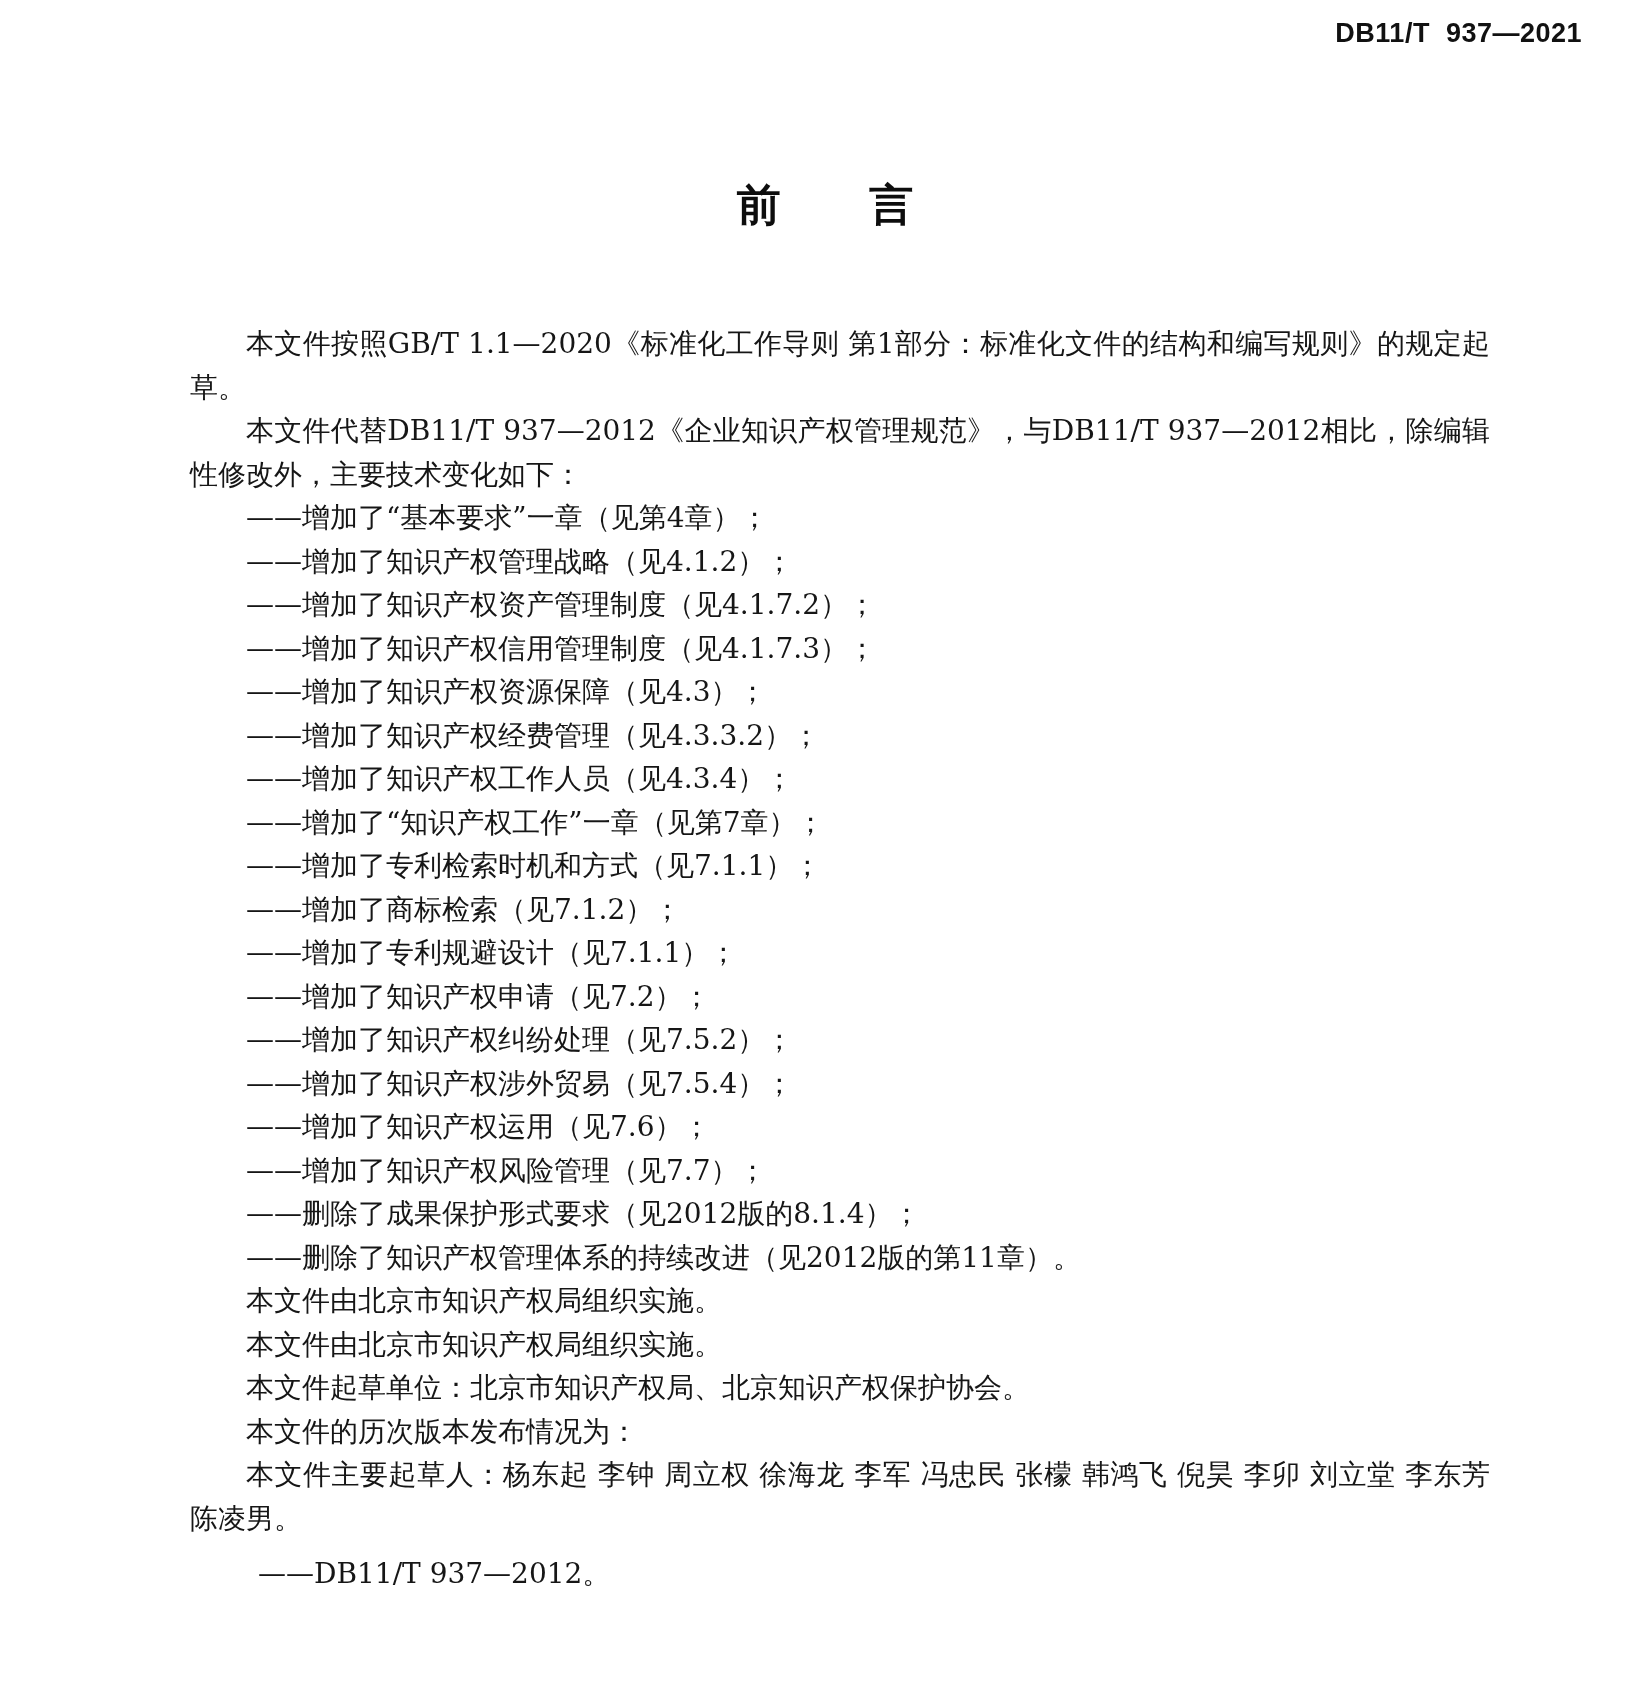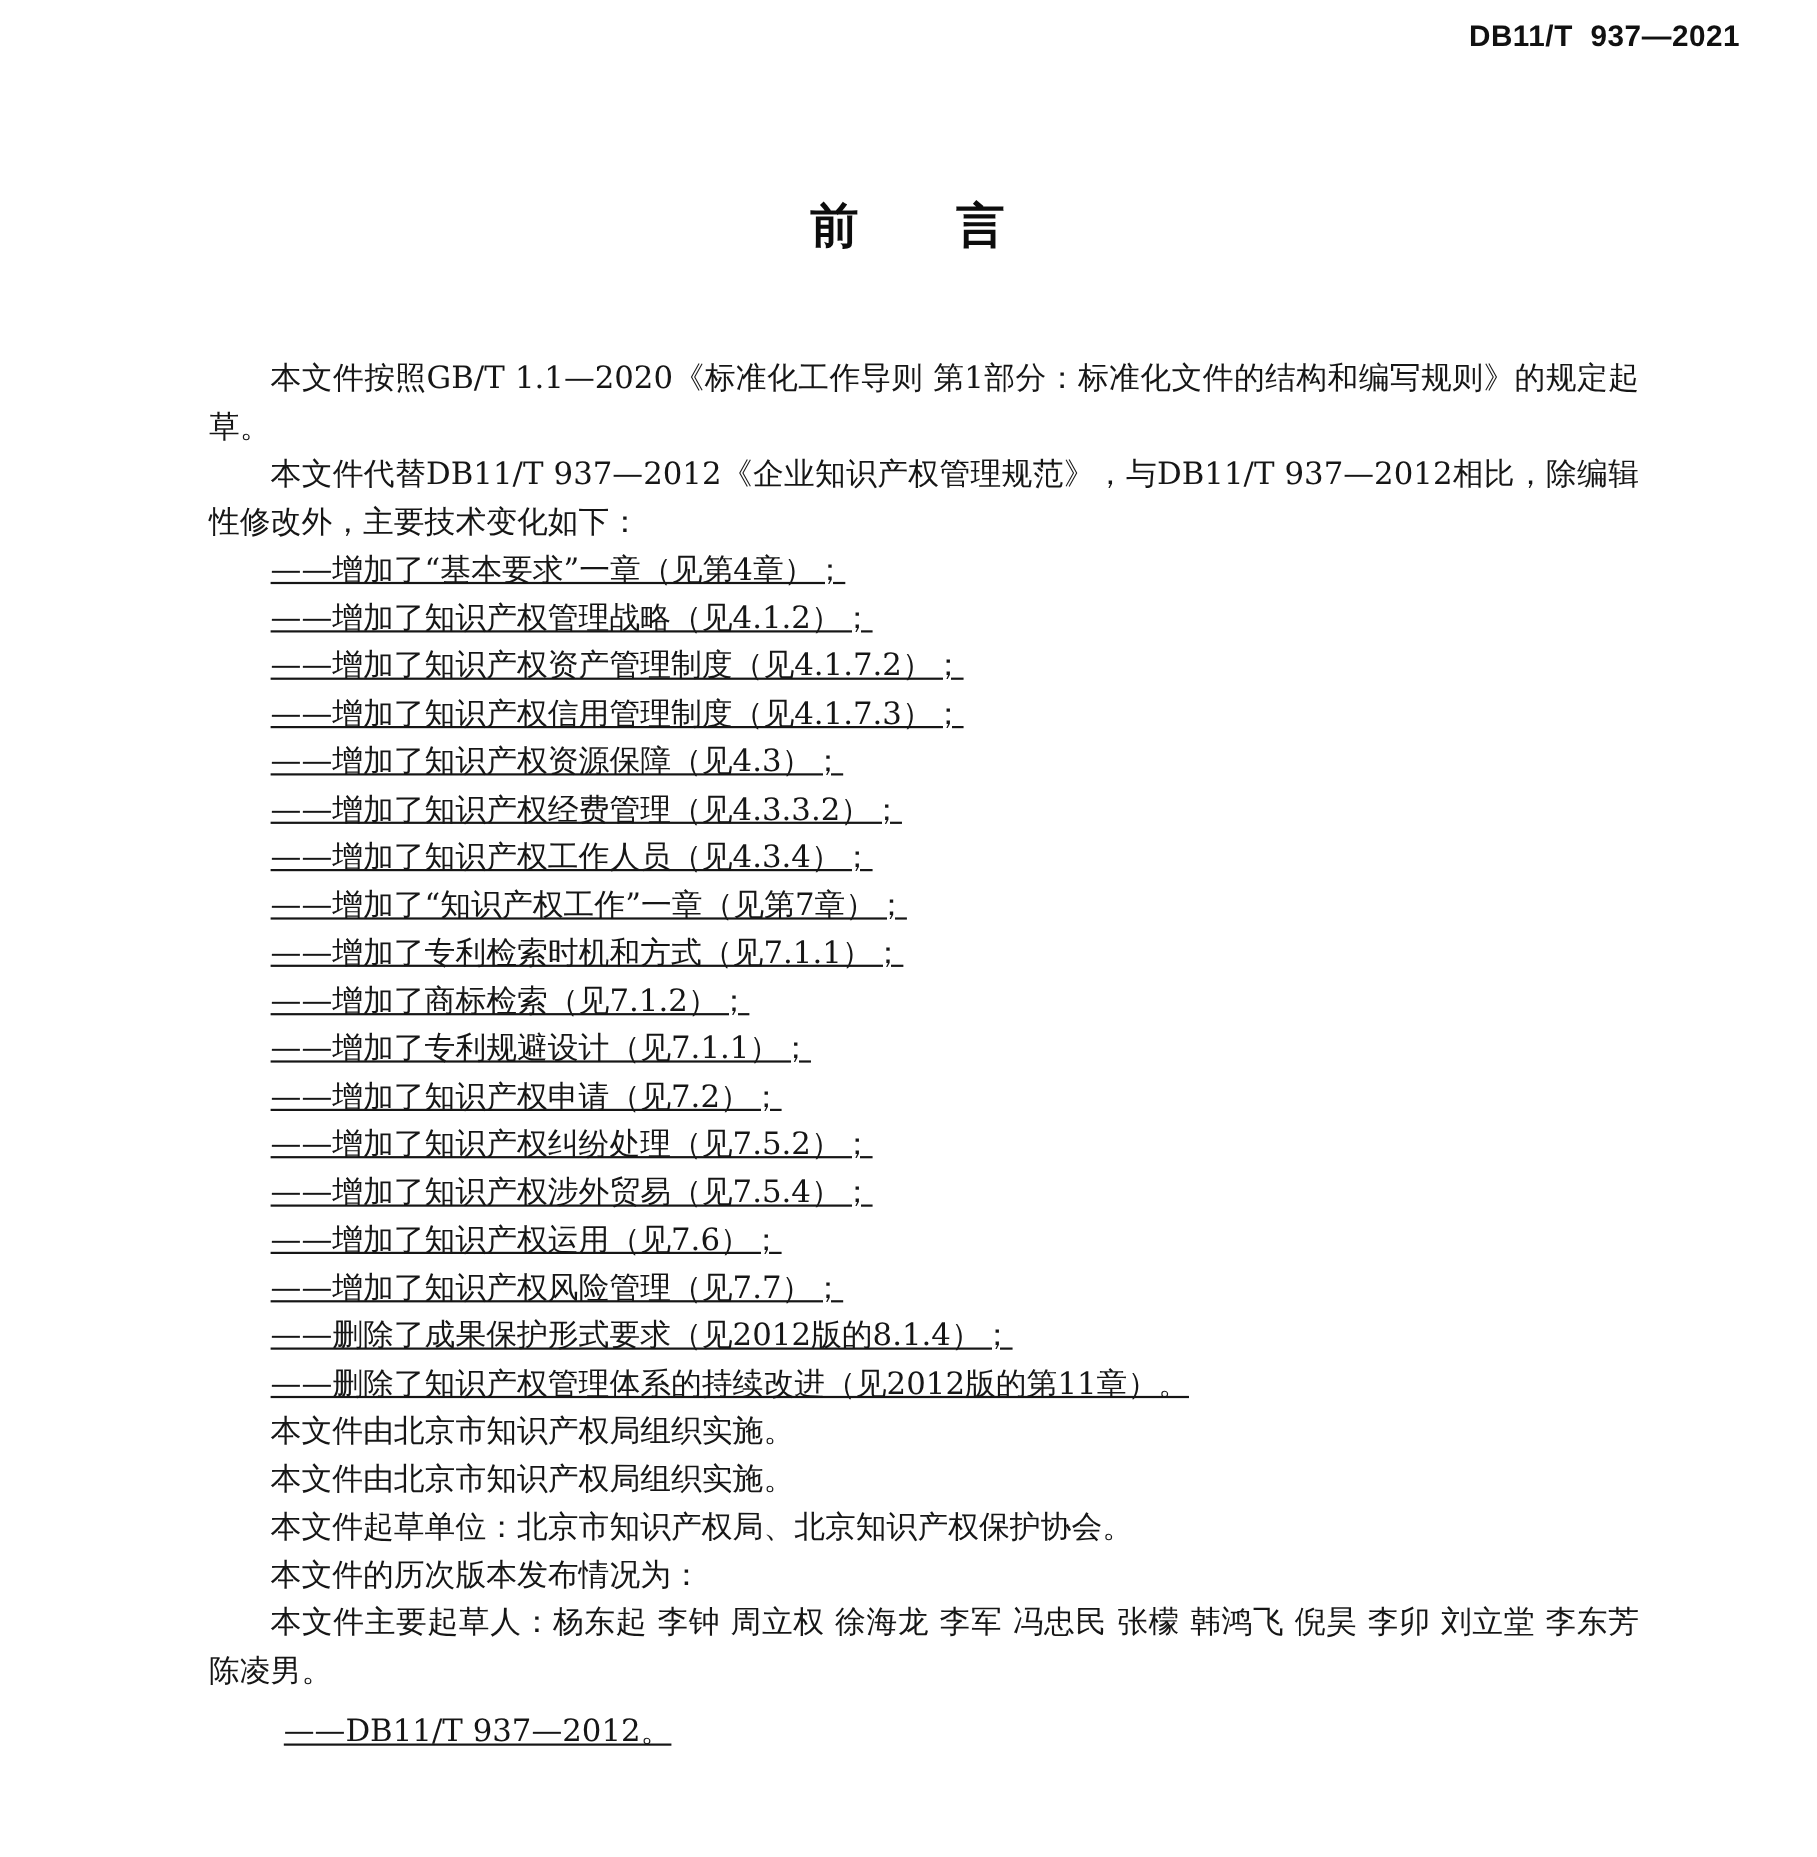--- a/index.html
+++ b/index.html
@@ -79,21 +79,20 @@
 
   .list {
     list-style: none;
     margin: 0;
     padding: 0;
   }
   .list-item {
     margin: 0;
     padding-left: 2em;
     white-space: nowrap;
-    text-decoration: underline;
   }
 
   .tail-para {
     margin: 0;
     text-indent: 2em;
     white-space: nowrap;
   }
 
   .tail-para.wrap {
     white-space: normal;

